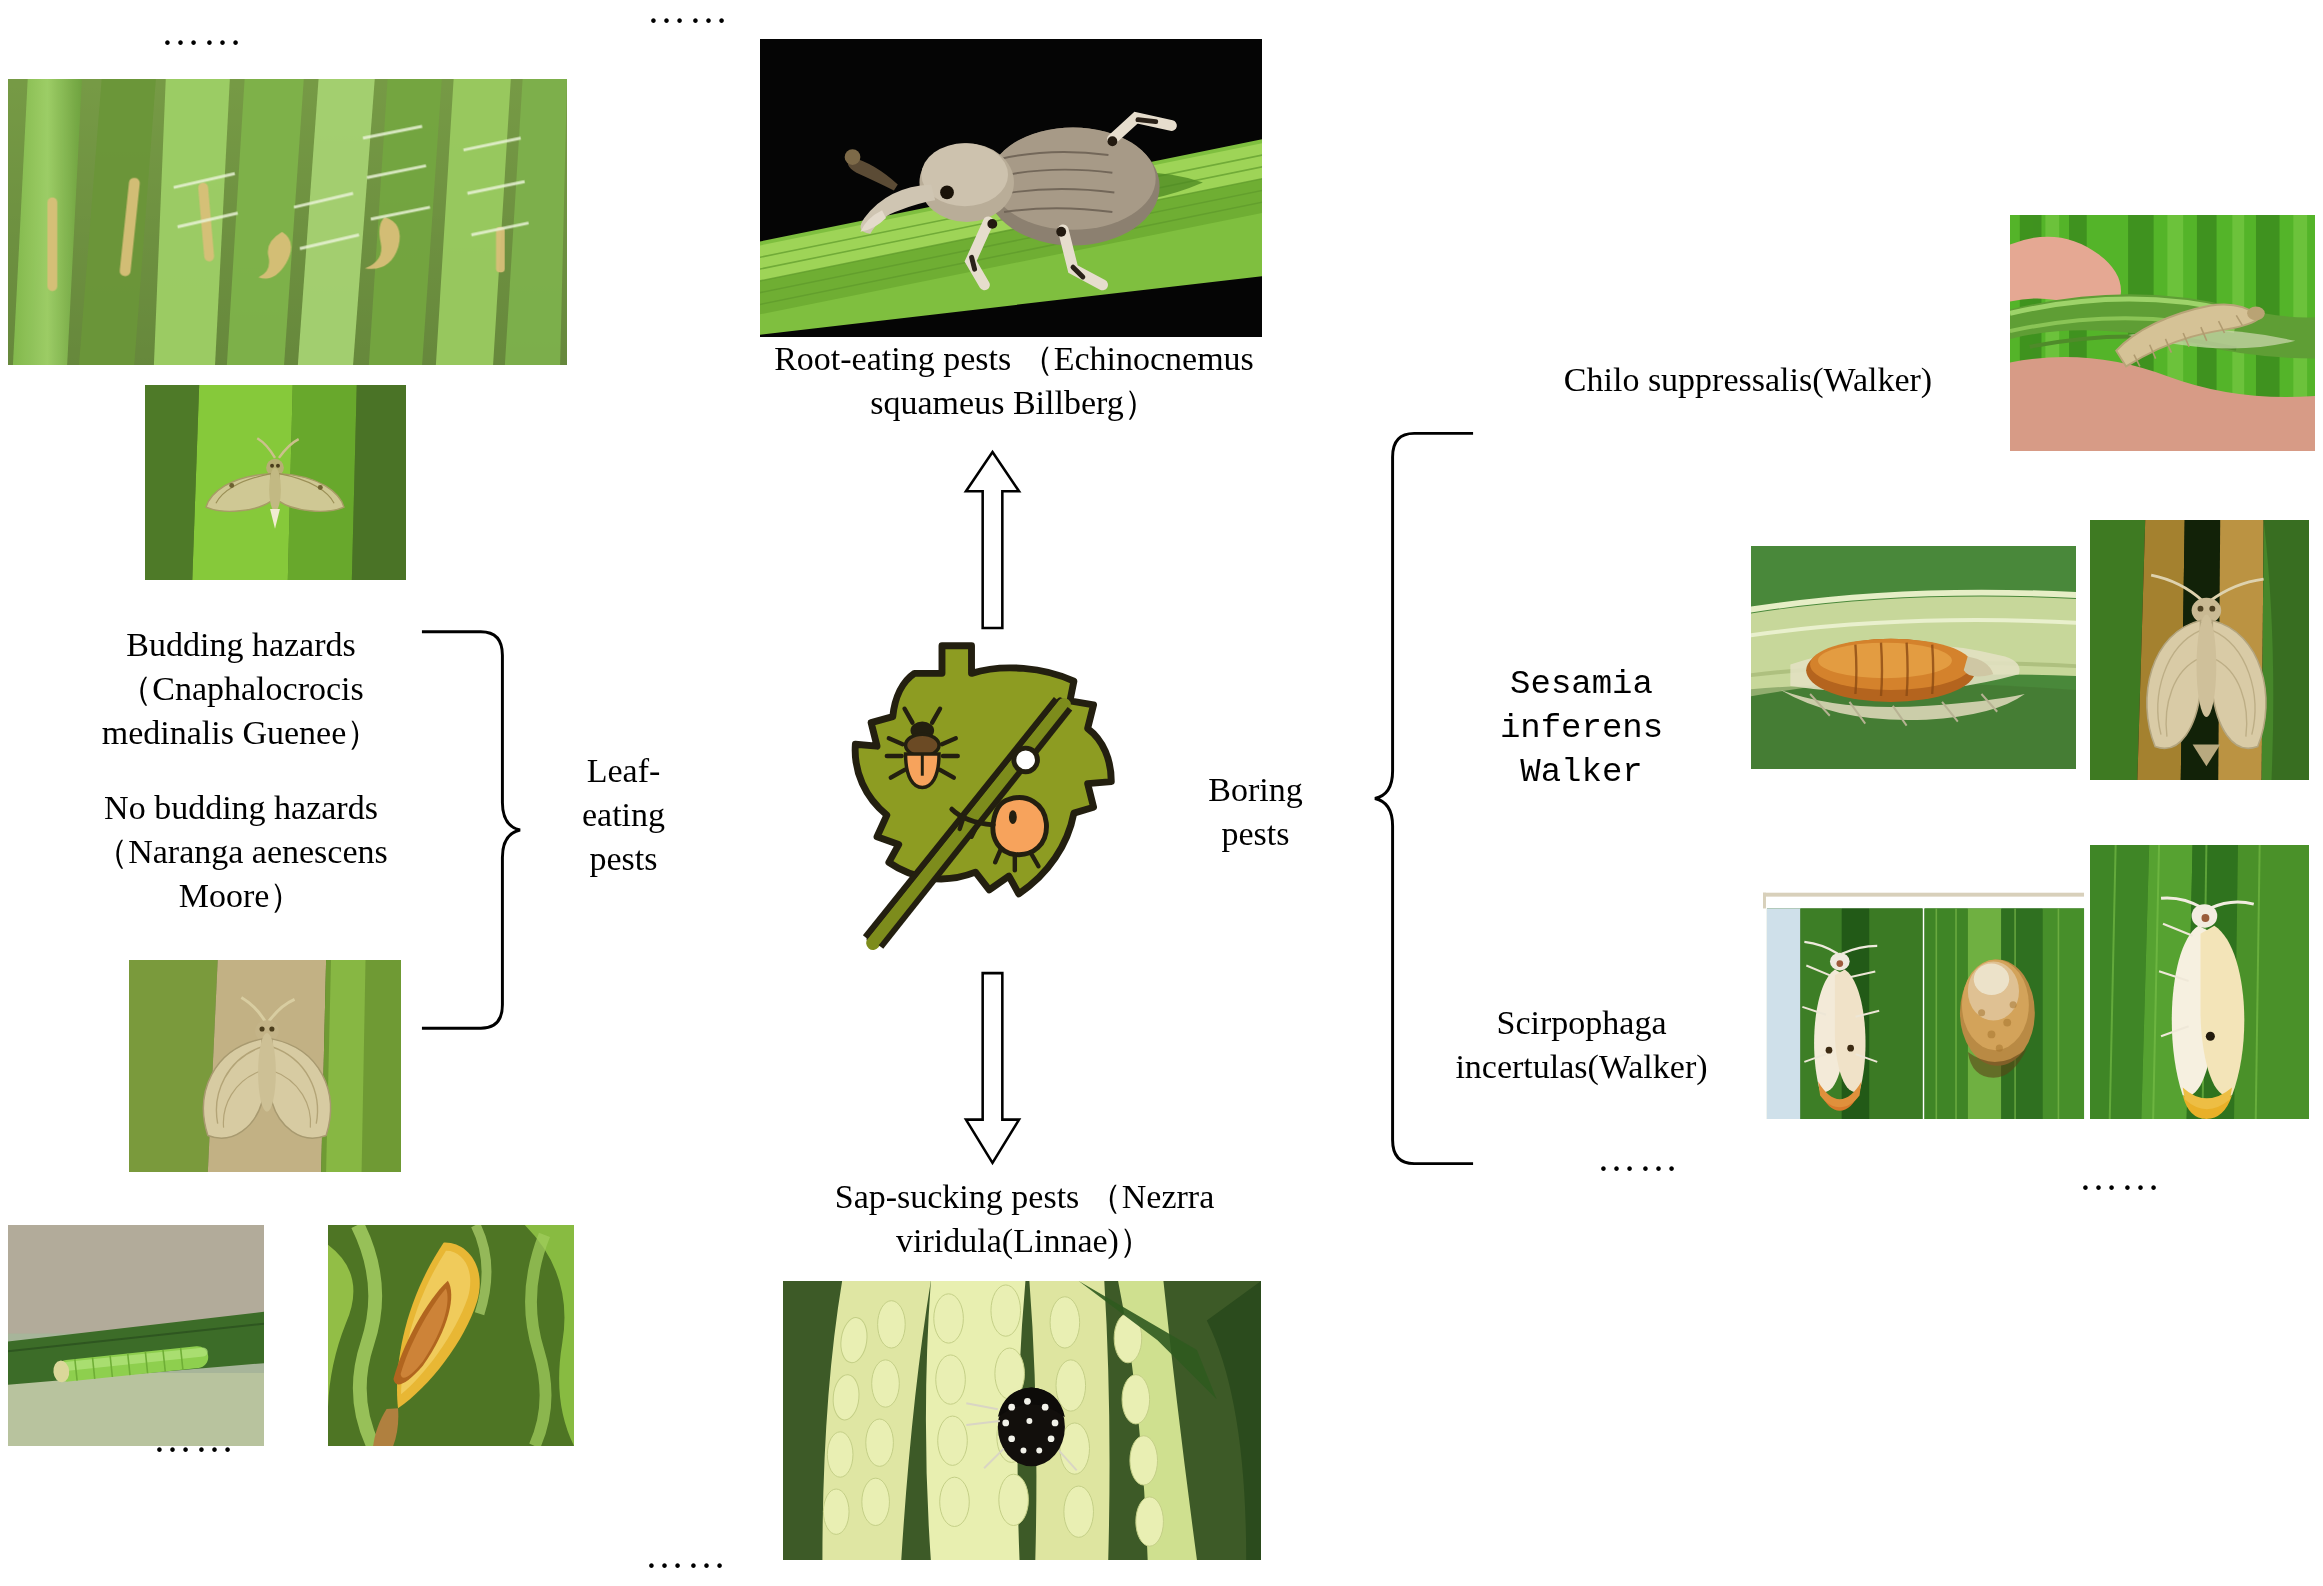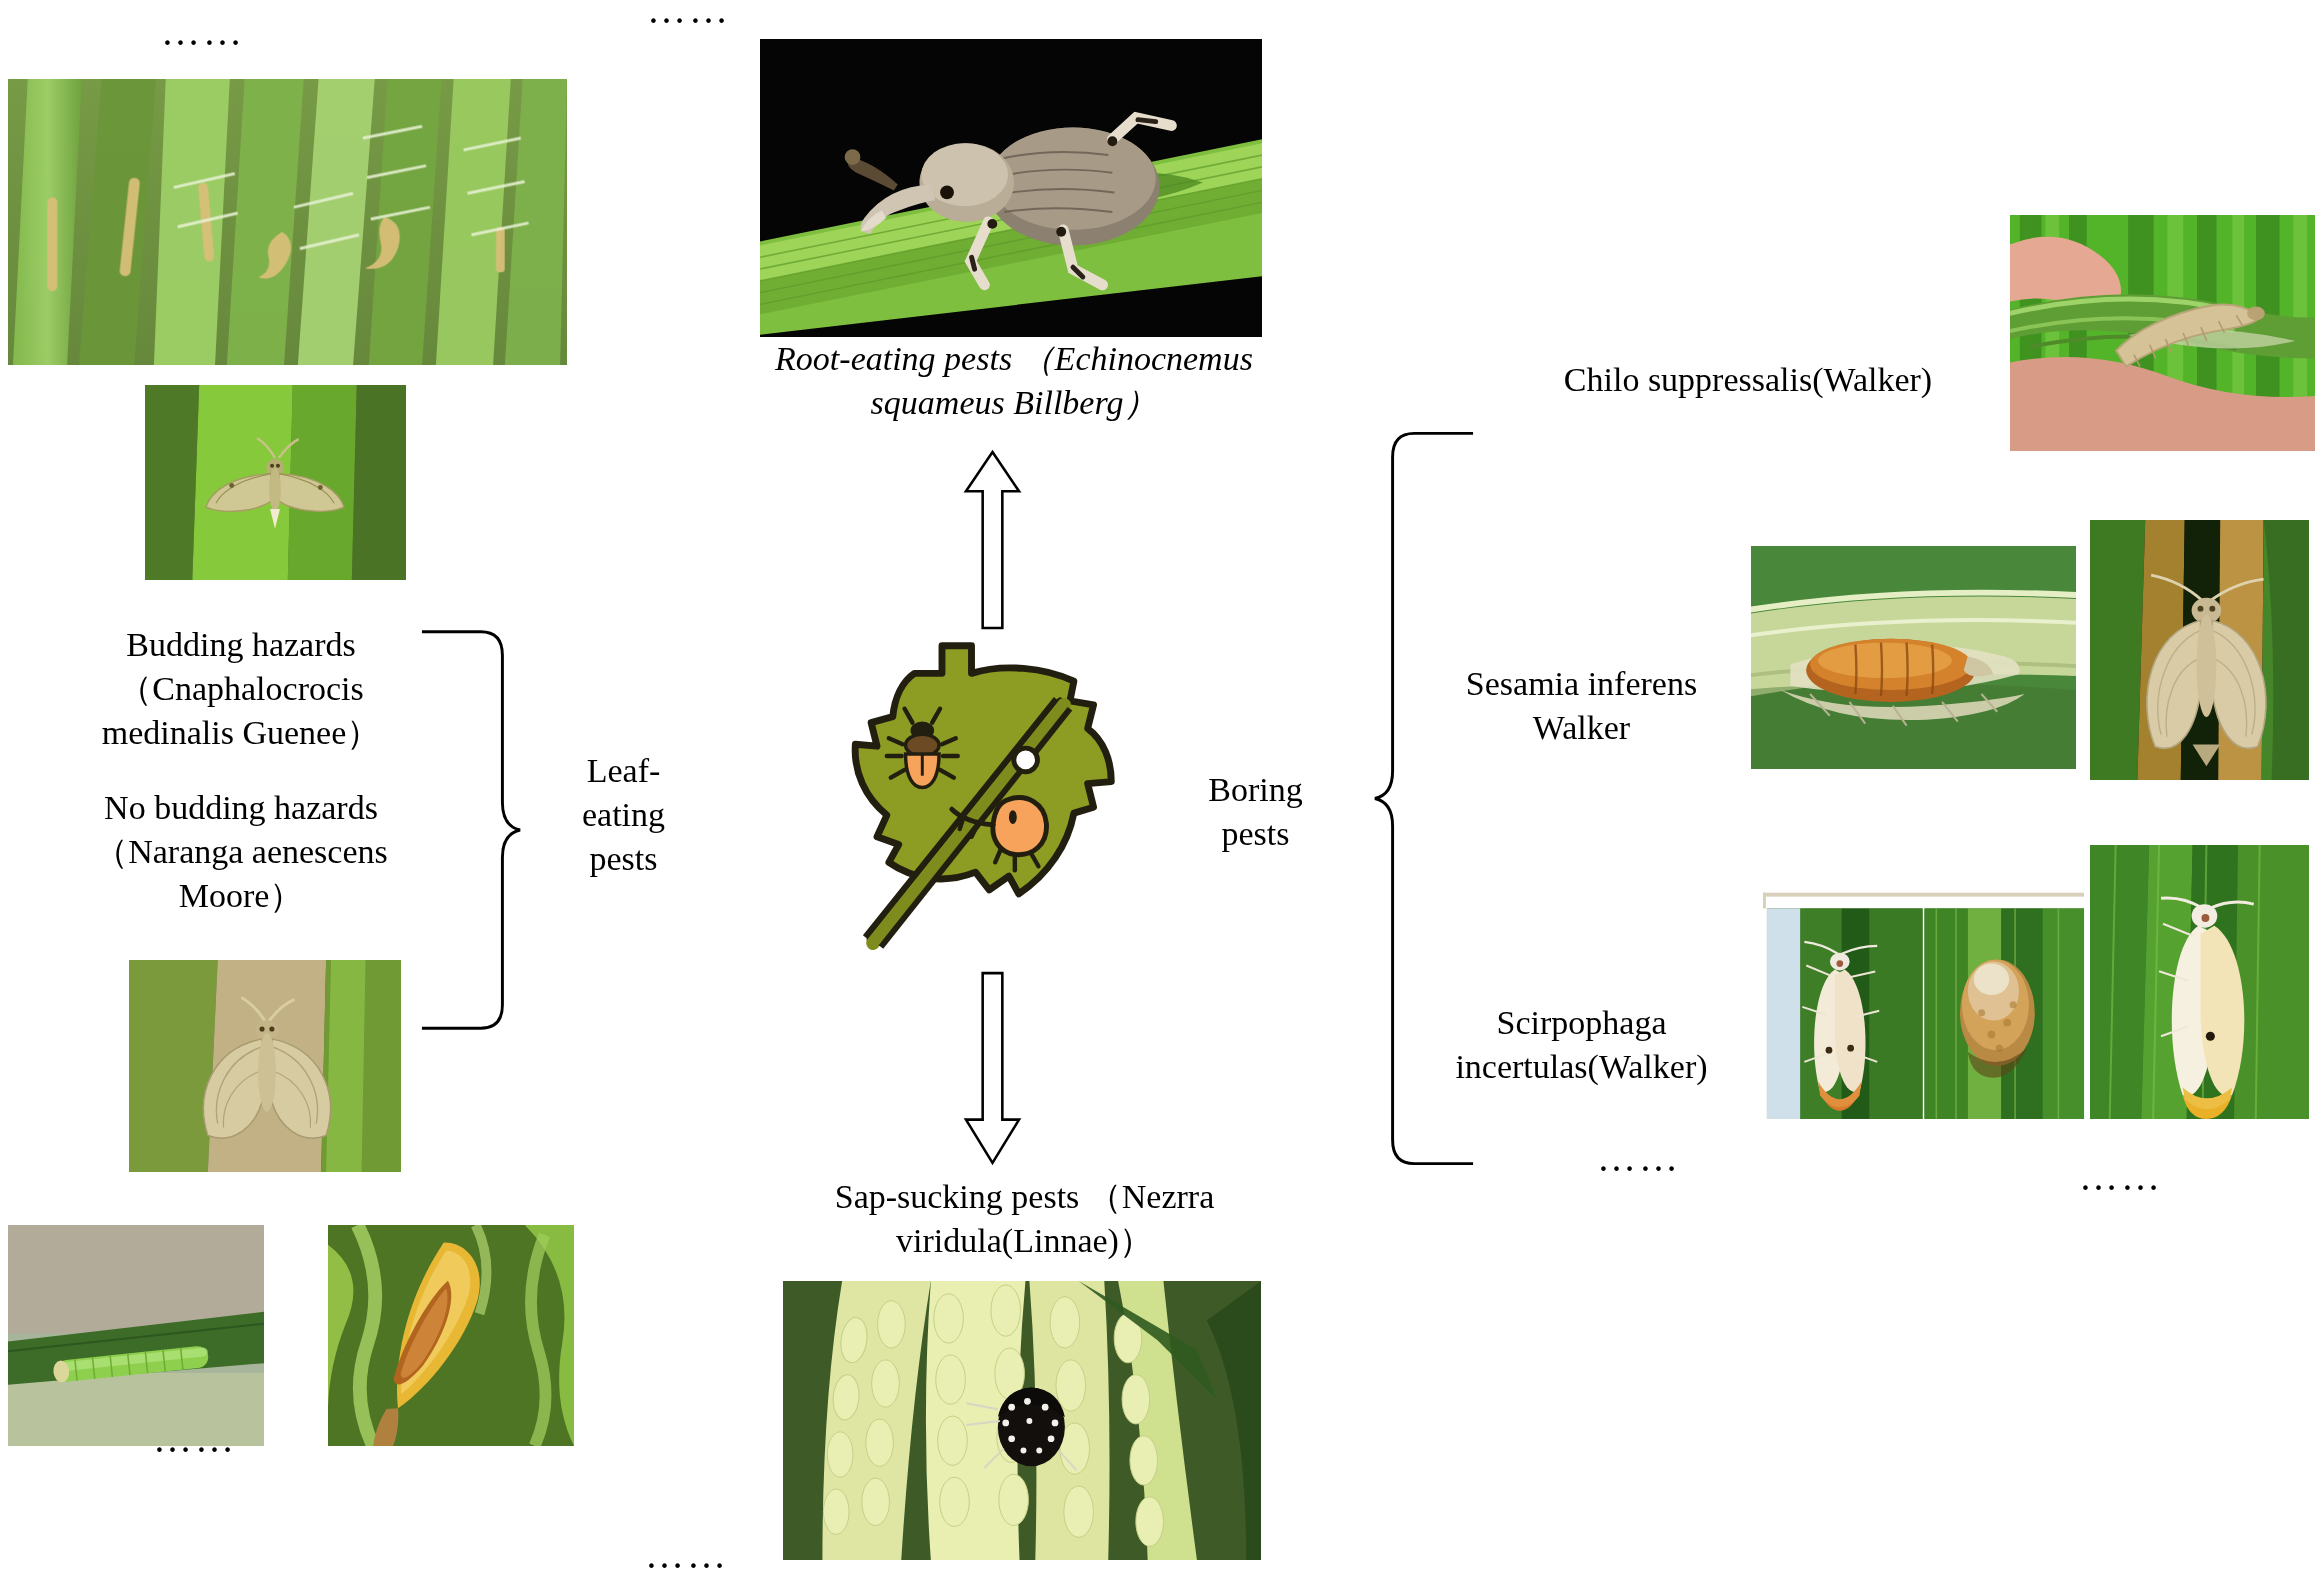--- a/index.html
+++ b/index.html
@@ -562,21 +562,21 @@
 </svg>
 
 <svg class="brace" style="left:418px;top:627px;width:106px;height:406px;" viewBox="0 0 108 412">
   <path d="M4 4 L64 4 Q86 4 86 28 L86 178 Q86 202 104 206 Q86 210 86 234 L86 384 Q86 408 64 408 L4 408" fill="none" stroke="#000000" stroke-width="3"></path>
 </svg>
 
 <svg class="brace" style="left:1371px;top:428px;width:106px;height:741px;" viewBox="0 0 108 752">
   <path d="M104 4 L44 4 Q22 4 22 28 L22 348 Q22 372 4 376 Q22 380 22 404 L22 724 Q22 748 44 748 L104 748" fill="none" stroke="#000000" stroke-width="3"></path>
 </svg>
 
-<div class="lbl" style="left:699px;top:337px;width:630px;font-style:italic;">Root-eating pests （Echinocnemus
+<div class="lbl" style="left:699px;top:337px;width:630px;">Root-eating pests （Echinocnemus
 squameus Billberg）</div>
 
 <div class="lbl" style="left:729px;top:1175px;width:591px;">Sap-sucking pests （Nezrra
 viridula(Linnae)）</div>
 
 <div class="lbl" style="left:540px;top:749px;width:167px;text-align:center;">Leaf-
 eating
 pests</div>
 
 <div class="lbl" style="left:1167px;top:768px;width:177px;">Boring
@@ -585,18 +585,18 @@
 <div class="lbl" style="left:59px;top:623px;width:364px;">Budding hazards
 （Cnaphalocrocis
 medinalis Guenee）</div>
 
 <div class="lbl" style="left:49px;top:786px;width:384px;text-align:center;">No budding hazards
 （Naranga aenescens
 Moore）</div>
 
 <div class="lbl" style="left:1492px;top:358px;width:512px;">Chilo suppressalis(Walker)</div>
 
-<div class="lbl" style="left:1419px;top:662px;width:325px;">Sesamia inferens
+<div class="lbl" style="left:1419px;top:662px;width:325px;font-family:Liberation Mono, monospace;">Sesamia inferens
 Walker</div>
 
 <div class="lbl" style="left:1419px;top:965px;width:325px;margin-top:36px;">Scirpophaga
 incertulas(Walker)</div>
 
 
 </body></html>

